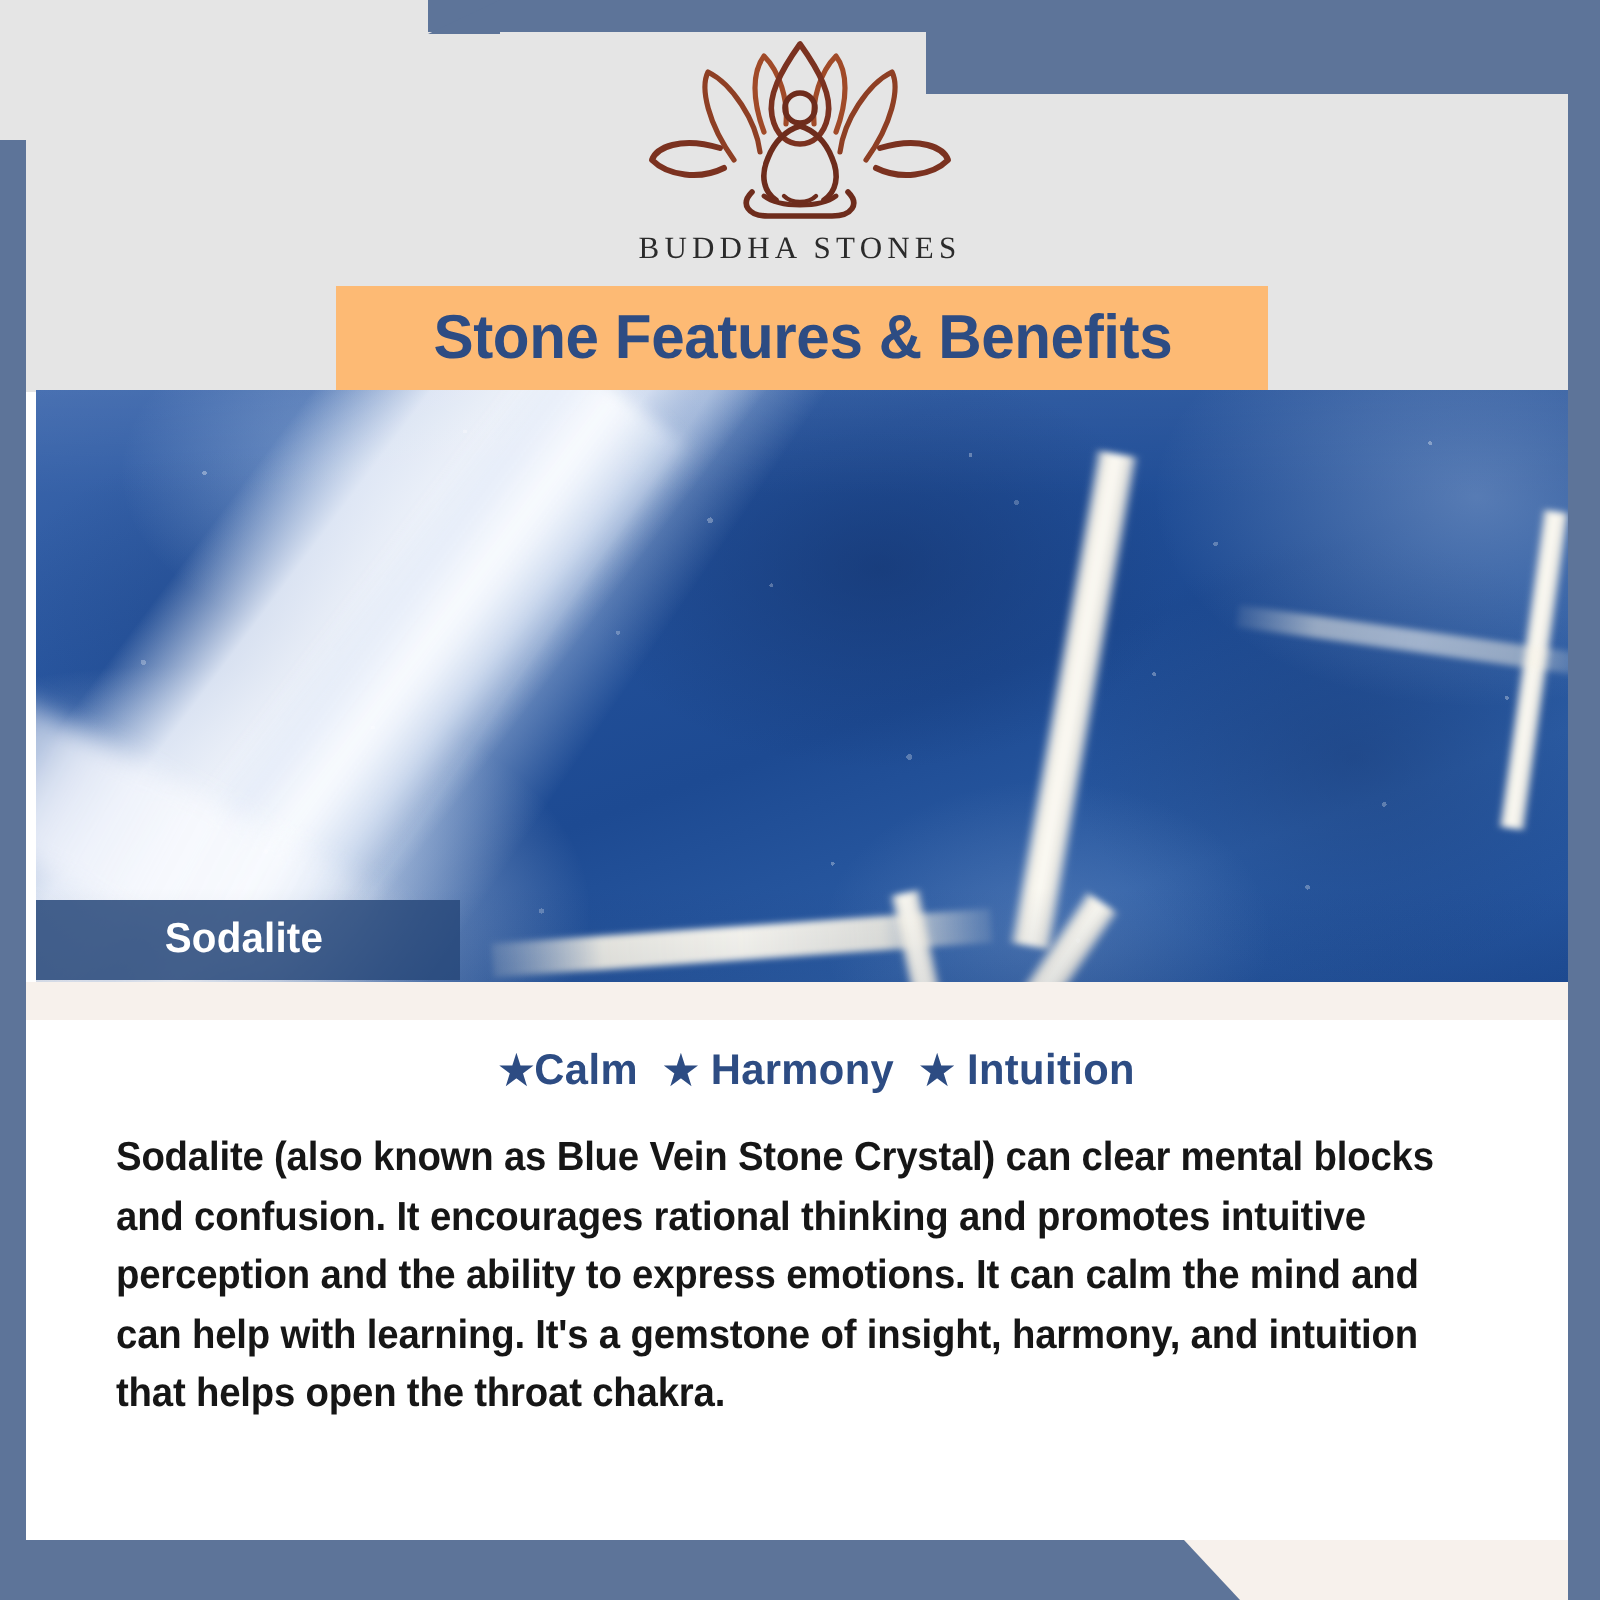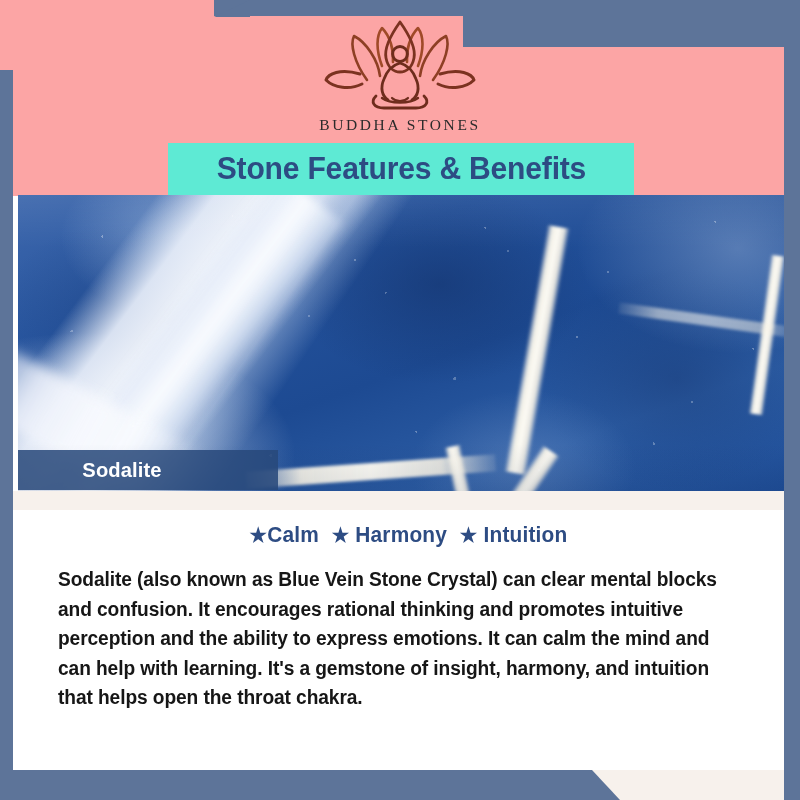--- a/index.html
+++ b/index.html
@@ -78,21 +78,21 @@
     background: #f7f1ec;
     z-index: 2;
   }
 
   
   .header {
     position: absolute;
     top: 0; left: 0;
     width: 800px;
     height: 196px;
-    background: #fca5a5;
+    background: #e5e5e5;
     z-index: 2;
   }
 
   .logo-wrap {
     position: absolute;
     top: 18px;
     left: 0;
     width: 800px;
     text-align: center;
   }
@@ -114,21 +114,21 @@
     font-weight: 400;
   }
 
   
   .title-banner {
     position: absolute;
     top: 143px;
     left: 168px;
     width: 466px;
     height: 52px;
-    background: #5eead4;
+    background: #fdba74;
     display: flex;
     align-items: center;
     justify-content: center;
     z-index: 5;
   }
   .title-text {
     font-size: 31px;
     font-weight: 700;
     color: #2d4c83;
     letter-spacing: -0.2px;
@@ -289,21 +289,21 @@
     background:
       linear-gradient(180deg, rgba(255,255,255,0.06) 0%, rgba(0,0,0,0) 18%),
       linear-gradient(0deg, rgba(10,30,70,0.10) 0%, rgba(0,0,0,0) 16%);
   }
 
   
   .stone-label {
     position: absolute;
     left: 18px;
     top: 450px;
-    width: 260px;
+    width: 212px;
     height: 40px;
     background: rgba(40, 72, 122, 0.86);
     display: flex;
     align-items: center;
     z-index: 6;
   }
   .stone-label-text {
     color: #ffffff;
     font-size: 21px;
     font-weight: 700;

